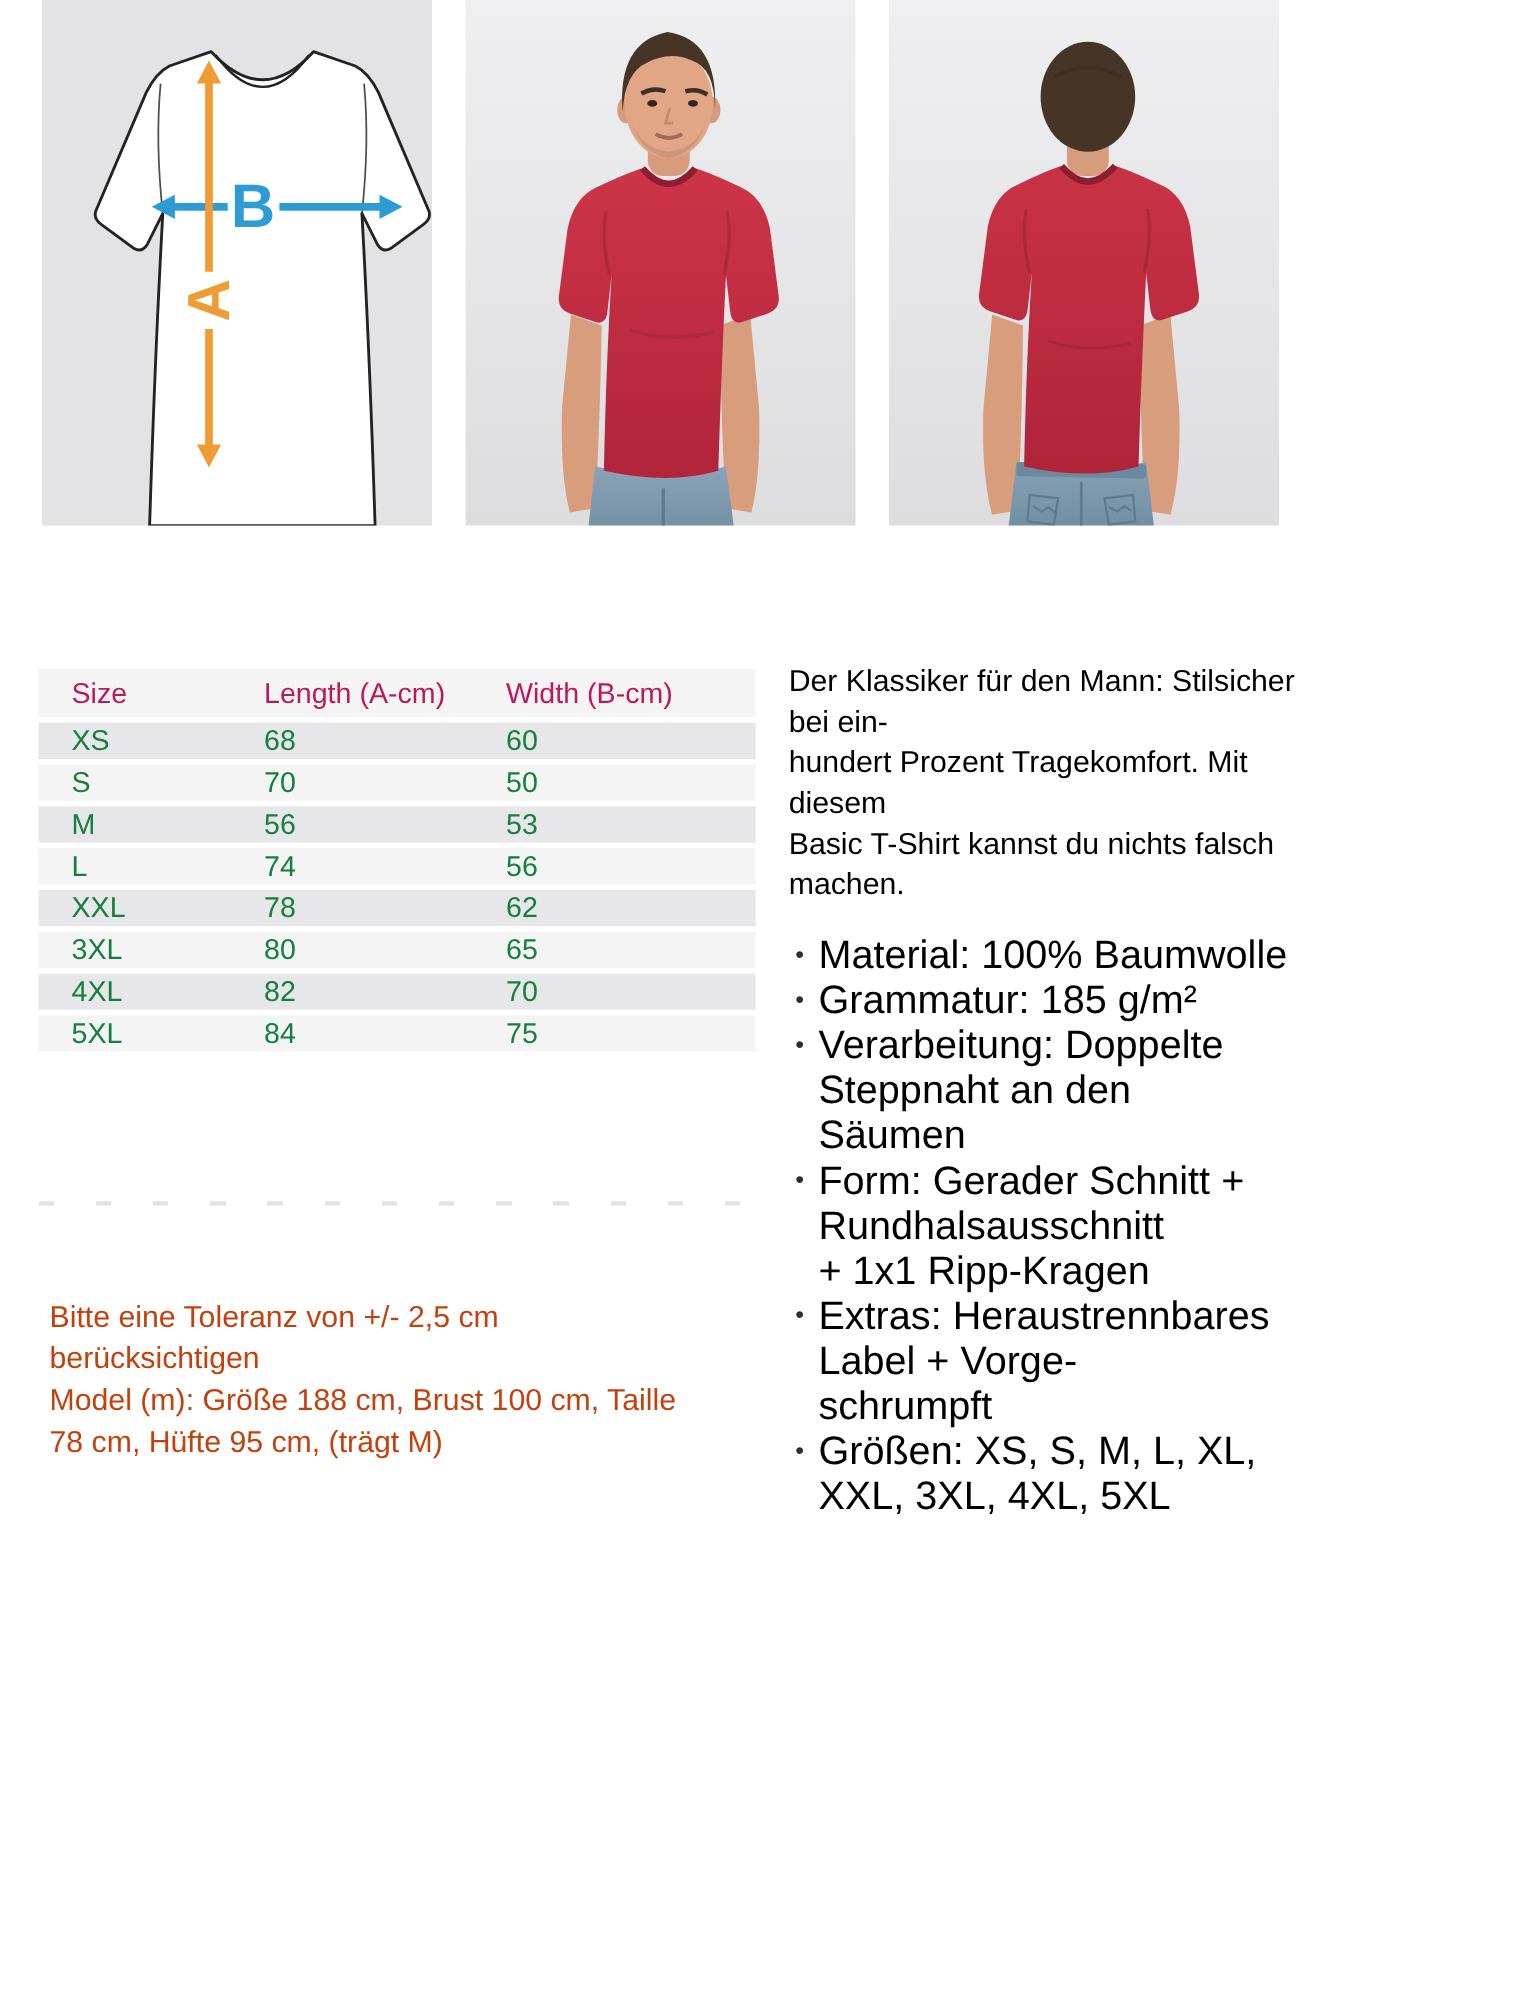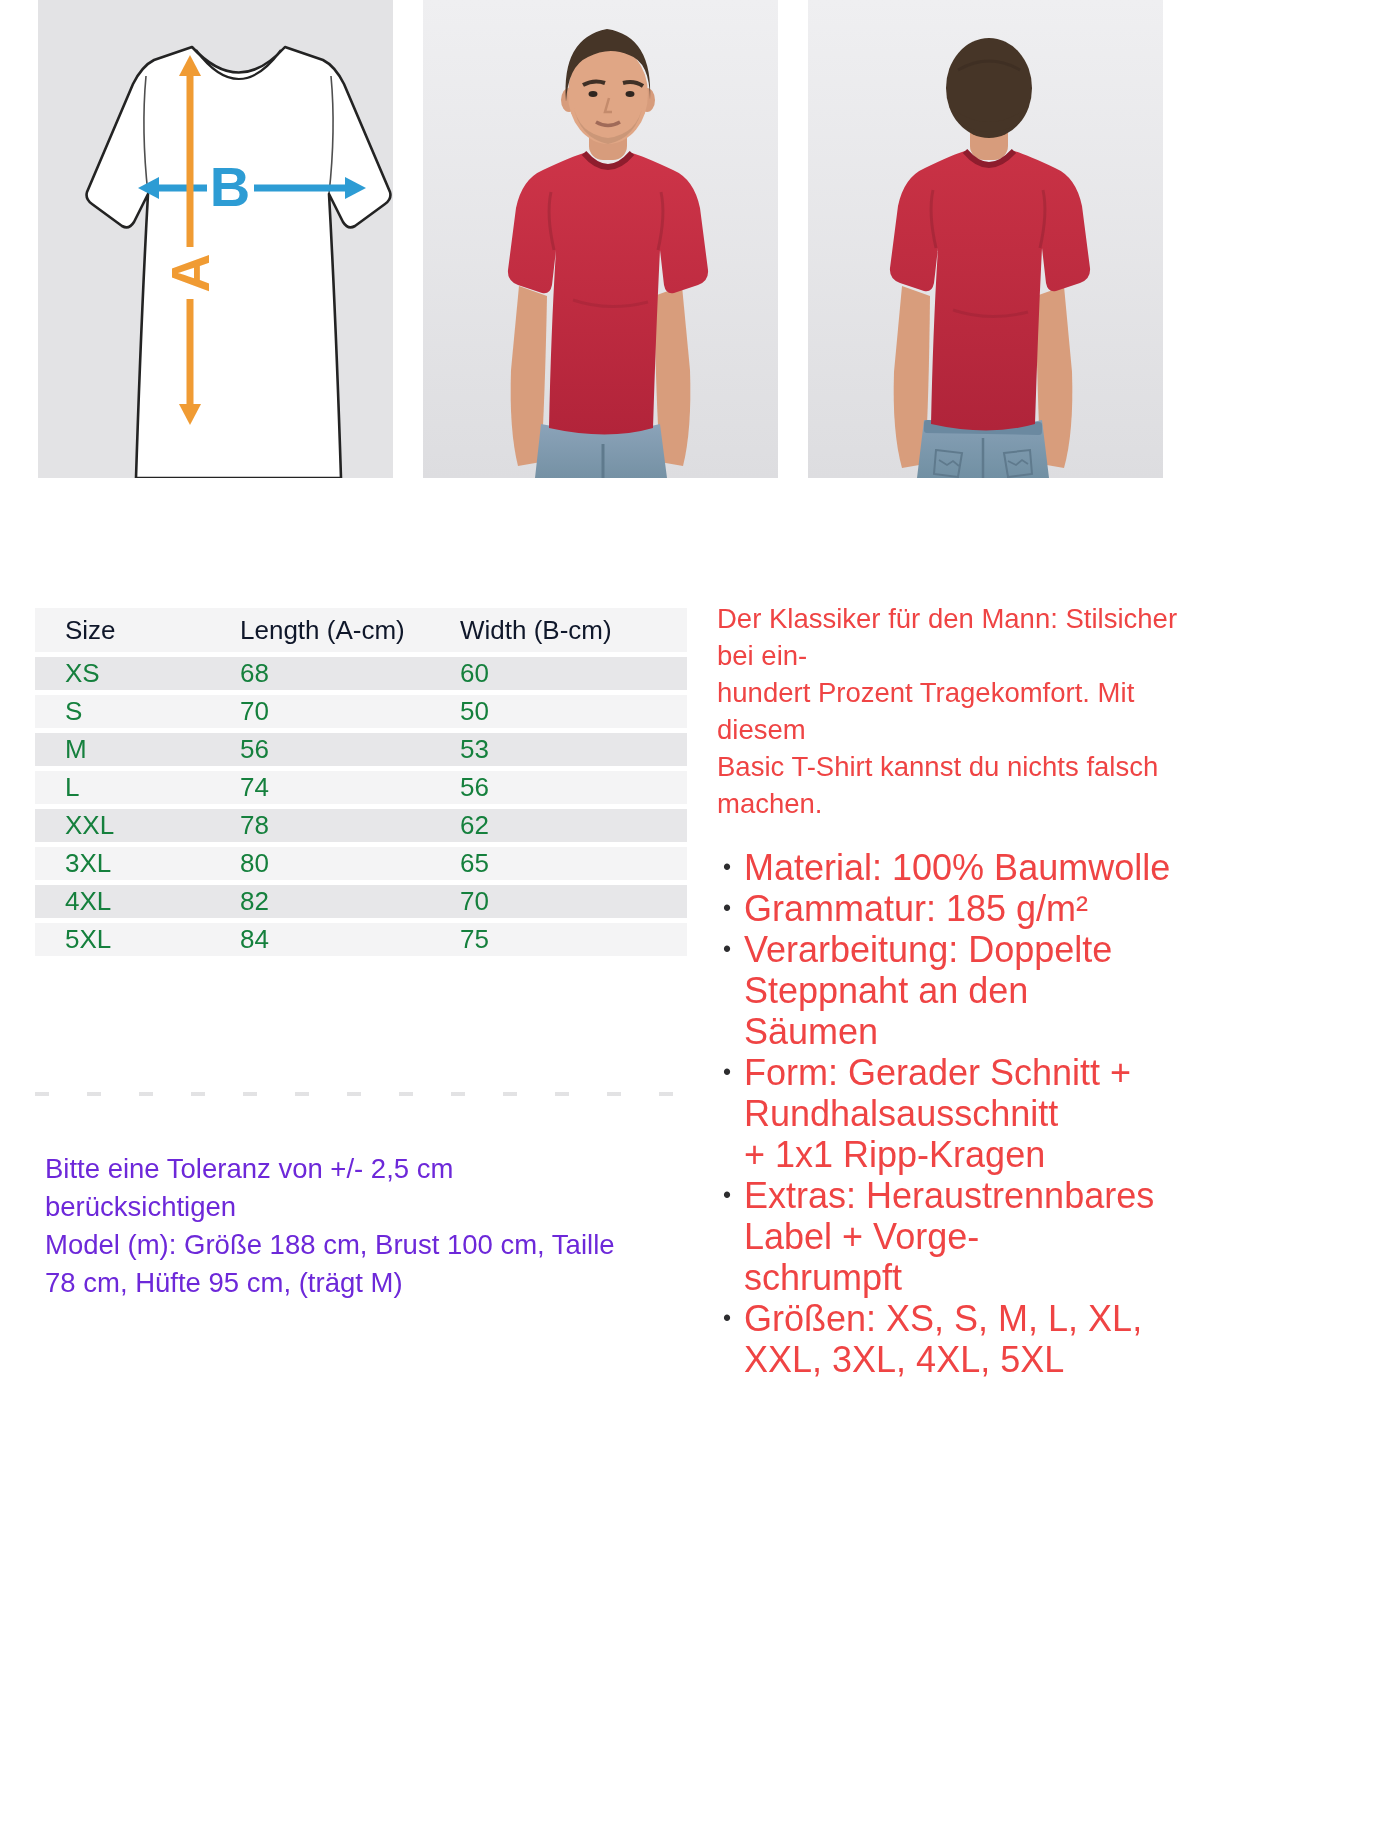--- a/index.html
+++ b/index.html
@@ -8,36 +8,36 @@
 
   
   .gallery-block{position:absolute;top:0;height:478px;width:355px;overflow:hidden;}
   .gallery-block svg{display:block;width:100%;height:100%;}
   .g1{left:38px;} .g2{left:423px;} .g3{left:808px;}
 
   
   .size-table{position:absolute;left:35px;top:603px;width:652px;border-collapse:separate;border-spacing:0 5px;}
   .size-table col.c1{width:175px;} .size-table col.c2{width:220px;} .size-table col.c3{width:257px;}
   .size-table th,.size-table td{font-weight:400;text-align:left;padding:0 0 0 30px;font-size:26px;color:#15803d;height:33px;vertical-align:middle;}
-  .size-table thead th{background:#f4f4f5;height:44px;color:#0f172a;}
+  .size-table thead th{background:#f4f4f5;height:44px;color:#be185d;}
   .size-table tbody tr:nth-child(odd) td{background:#e7e7e9;}
   .size-table tbody tr:nth-child(even) td{background:#f4f4f5;}
 
   .partial-row{position:absolute;left:35px;top:1092px;width:648px;height:4px;opacity:.75;
     background:repeating-linear-gradient(90deg,#d9d9db 0 14px,#ffffff 14px 52px);}
 
   
-  .description{position:absolute;left:717px;top:600px;width:475px;color:#ef4444;}
+  .description{position:absolute;left:717px;top:600px;width:475px;color:#000000;}
   .desc-intro{font-size:27.5px;line-height:37px;white-space:pre-line;}
   .desc-bullets{list-style:none;margin:25px 0 0 0;padding:0;}
   .desc-bullets li{position:relative;padding-left:27px;font-size:36px;line-height:41px;white-space:pre-line;}
   .desc-bullets li::before{content:"\2022";position:absolute;left:6px;top:0;color:#2d2d2f;font-size:23px;}
 
   
-  .notes{position:absolute;left:45px;top:1150px;width:585px;color:#6d28d9;font-size:27.5px;line-height:38px;}
+  .notes{position:absolute;left:45px;top:1178px;width:585px;color:#c2410c;font-size:27.5px;line-height:38px;}
   .notes b{font-weight:400;}
 </style>
 </head>
 <body>
 
 <div class="page">
 
   <div class="gallery-block g1">
     <svg viewBox="0 0 355 478">
       <rect width="355" height="478" fill="#e3e3e5"></rect>

